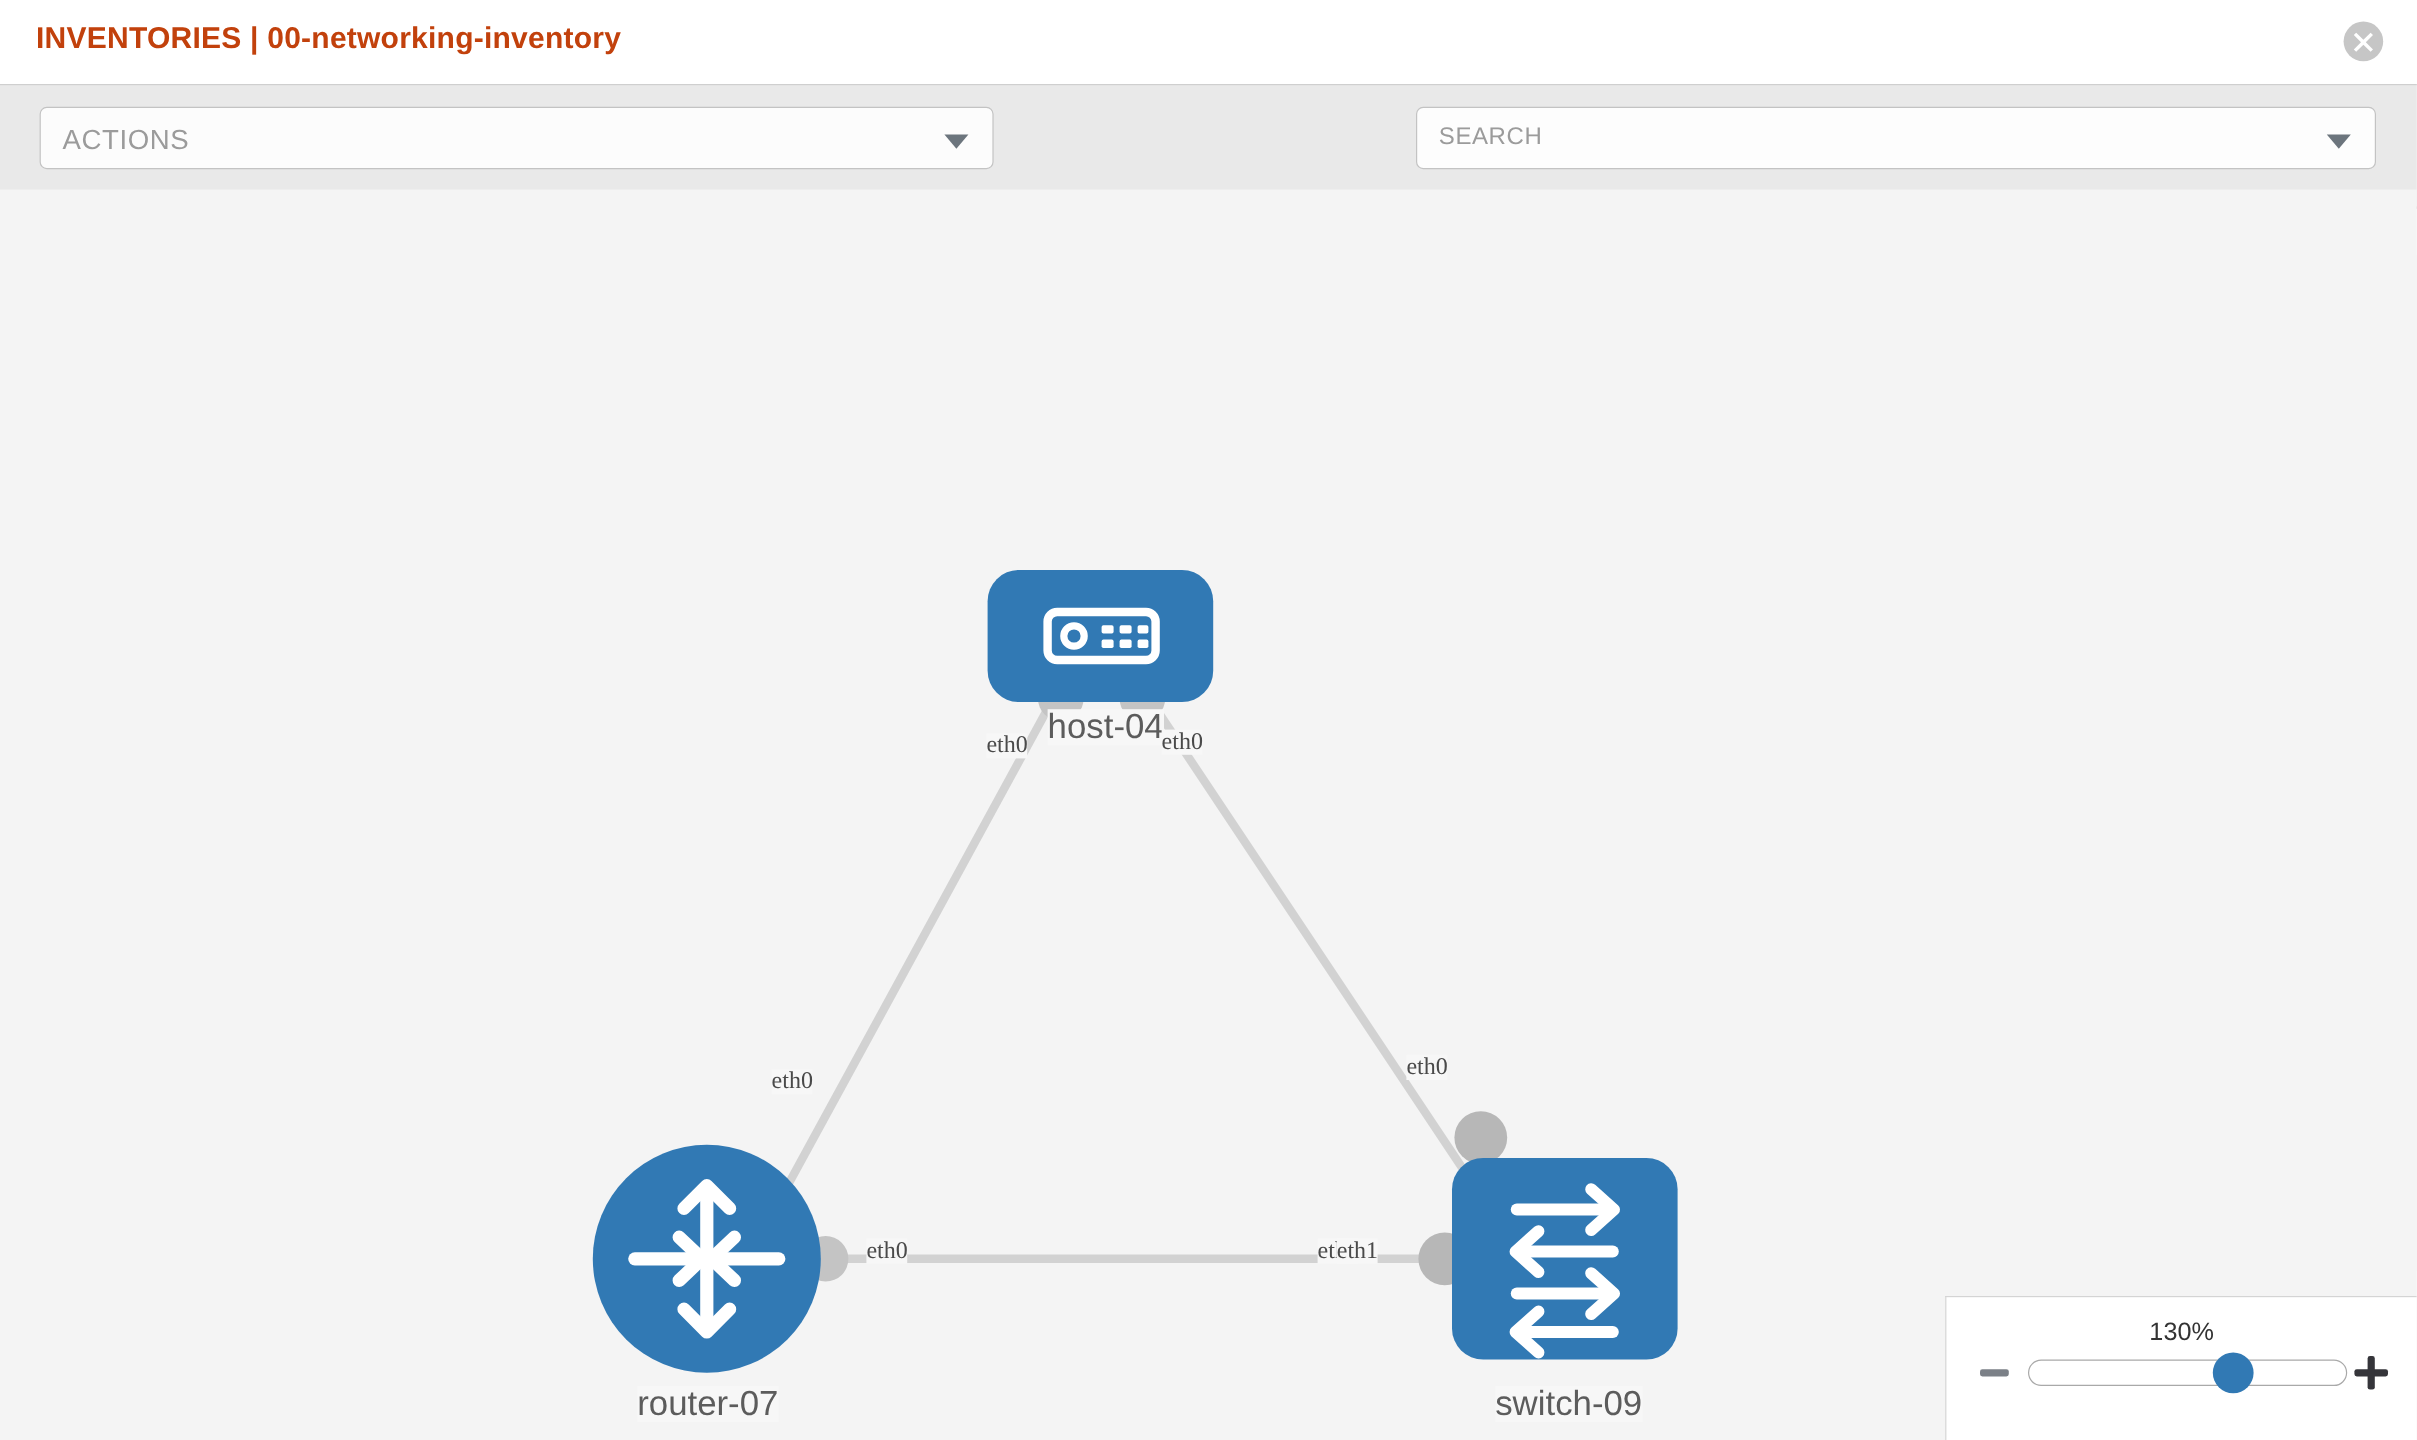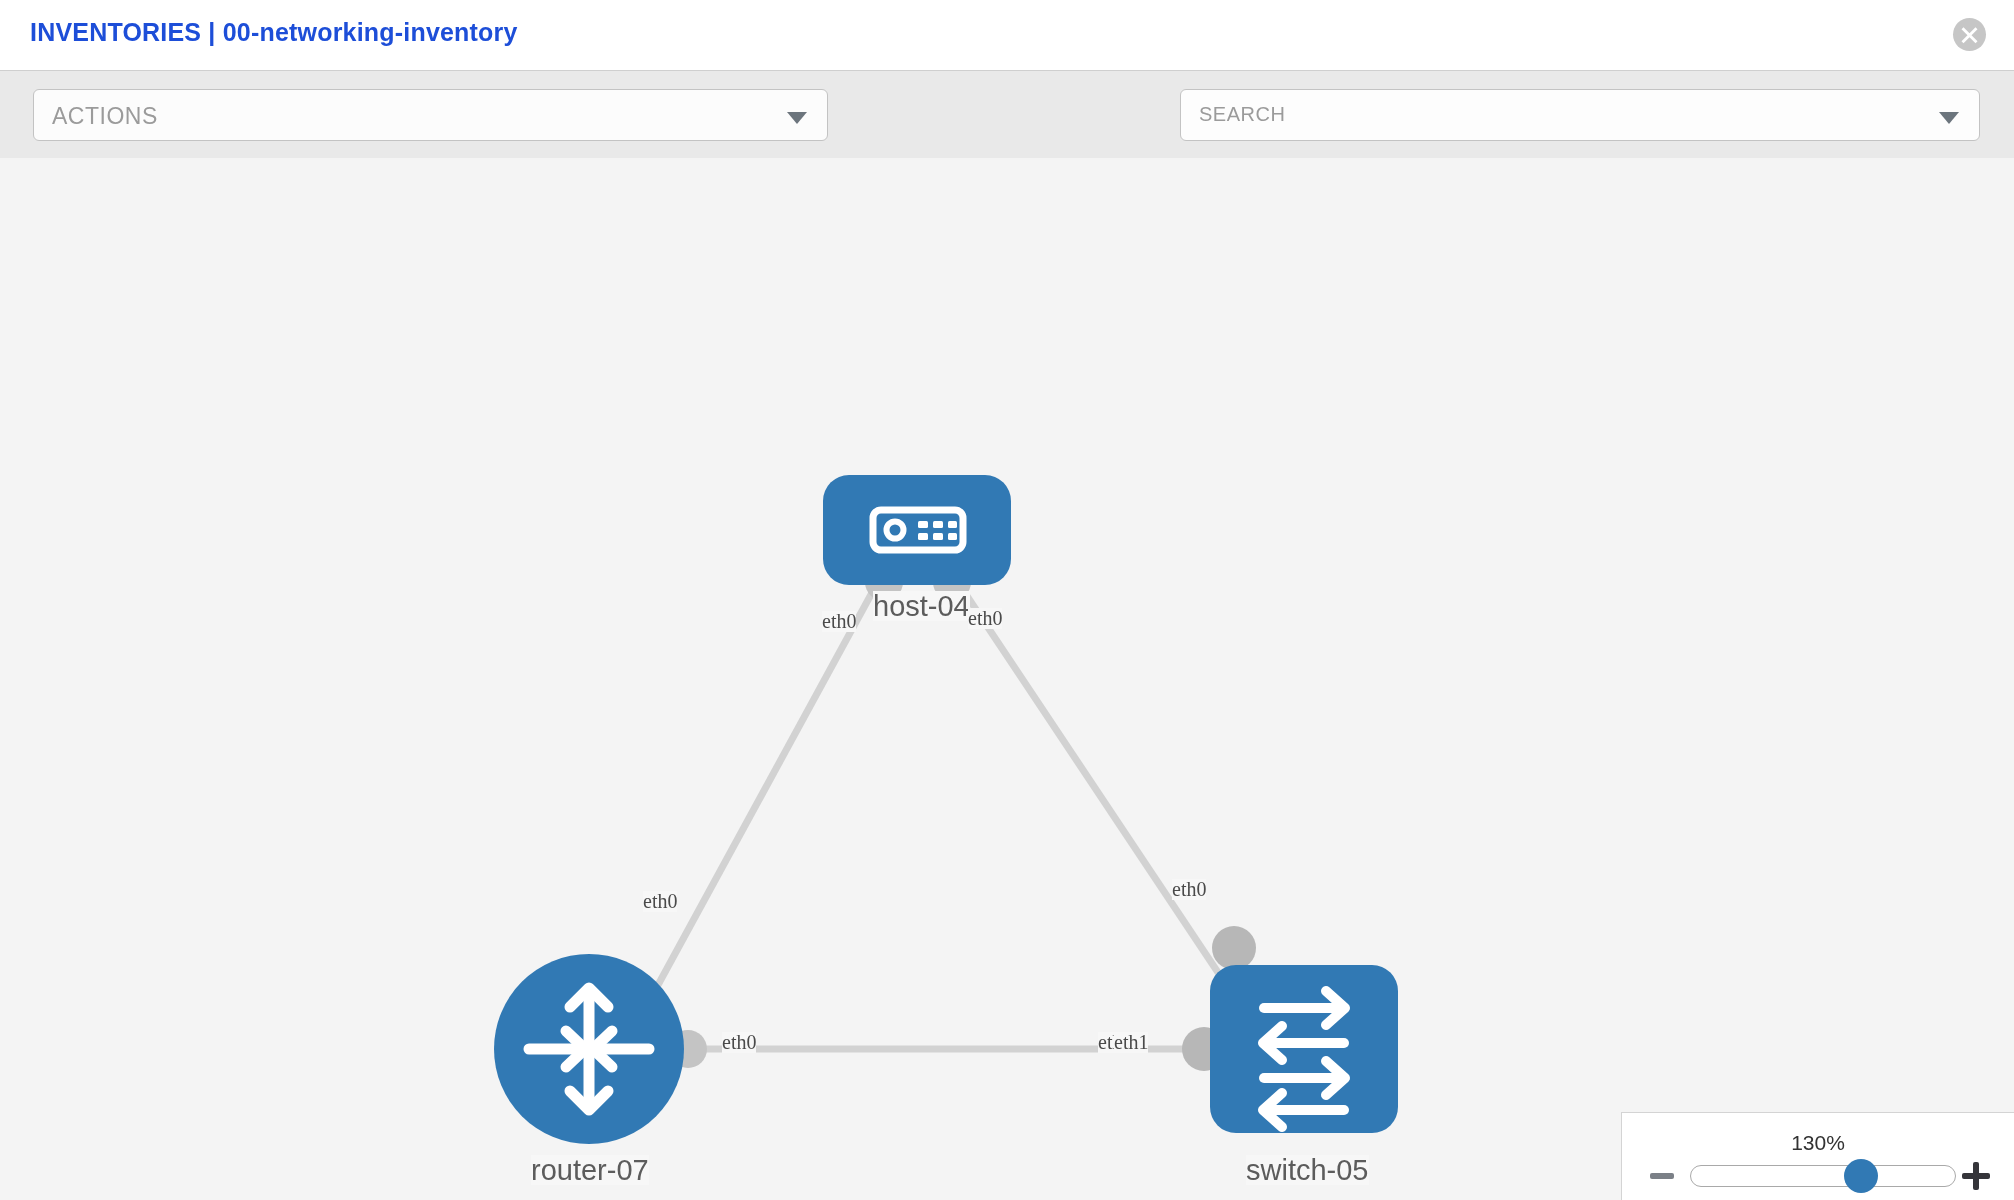--- a/index.html
+++ b/index.html
@@ -23,21 +23,21 @@
     height: 70px;
     background: #ffffff;
     box-sizing: border-box;
   }
   .page-title {
     position: absolute;
     left: 30px;
     top: 18px;
     font-size: 25px;
     font-weight: bold;
-    color: #1d4ed8;
+    color: #c2410c;
     letter-spacing: 0.2px;
     white-space: nowrap;
   }
   .close-btn {
     position: absolute;
     right: 28px;
     top: 18px;
     width: 33px;
     height: 33px;
     border-radius: 50%;
@@ -149,21 +149,21 @@
     line-height: 1.05;
     font-family: Liberation Serif, serif;
   }
 
   
   .zoom-panel {
     position: absolute;
     right: 0;
     bottom: 0;
     width: 393px;
-    height: 88px;
+    height: 120px;
     background: #ffffff;
     border-top: 1px solid #d4d4d4;
     border-left: 1px solid #d4d4d4;
     box-sizing: border-box;
   }
   .zoom-value {
     position: absolute;
     top: 18px;
     width: 100%;
     text-align: center;
@@ -328,21 +328,21 @@
         <path d="M1326 903 L1345 920 L1326 937"></path>
 
         <path d="M1344 952 L1264 952"></path>
         <path d="M1282 935 L1263 952 L1282 969"></path>
       </g>
     </g>
   </svg>
 
   <div class="node-label" style="left:873px; top:433px;">host-04</div>
   <div class="node-label" style="left:531px; top:997px;">router-07</div>
-  <div class="node-label" style="left:1246px; top:997px;">switch-05</div>
+  <div class="node-label" style="left:1246px; top:997px;">switch-09</div>
 
   <div class="iface-label" style="left:822px; top:453px;">eth0</div>
   <div class="iface-label" style="left:968px; top:450px;">eth0</div>
   <div class="iface-label" style="left:643px; top:733px;">eth0</div>
   <div class="iface-label" style="left:1172px; top:721px;">eth0</div>
   <div class="iface-label" style="left:722px; top:874px;">eth0</div>
   <div class="iface-label" style="left:1098px; top:874px;">eth0</div>
   <div class="iface-label" style="left:1114px; top:874px;">eth1</div>
 
   <div class="zoom-panel">

